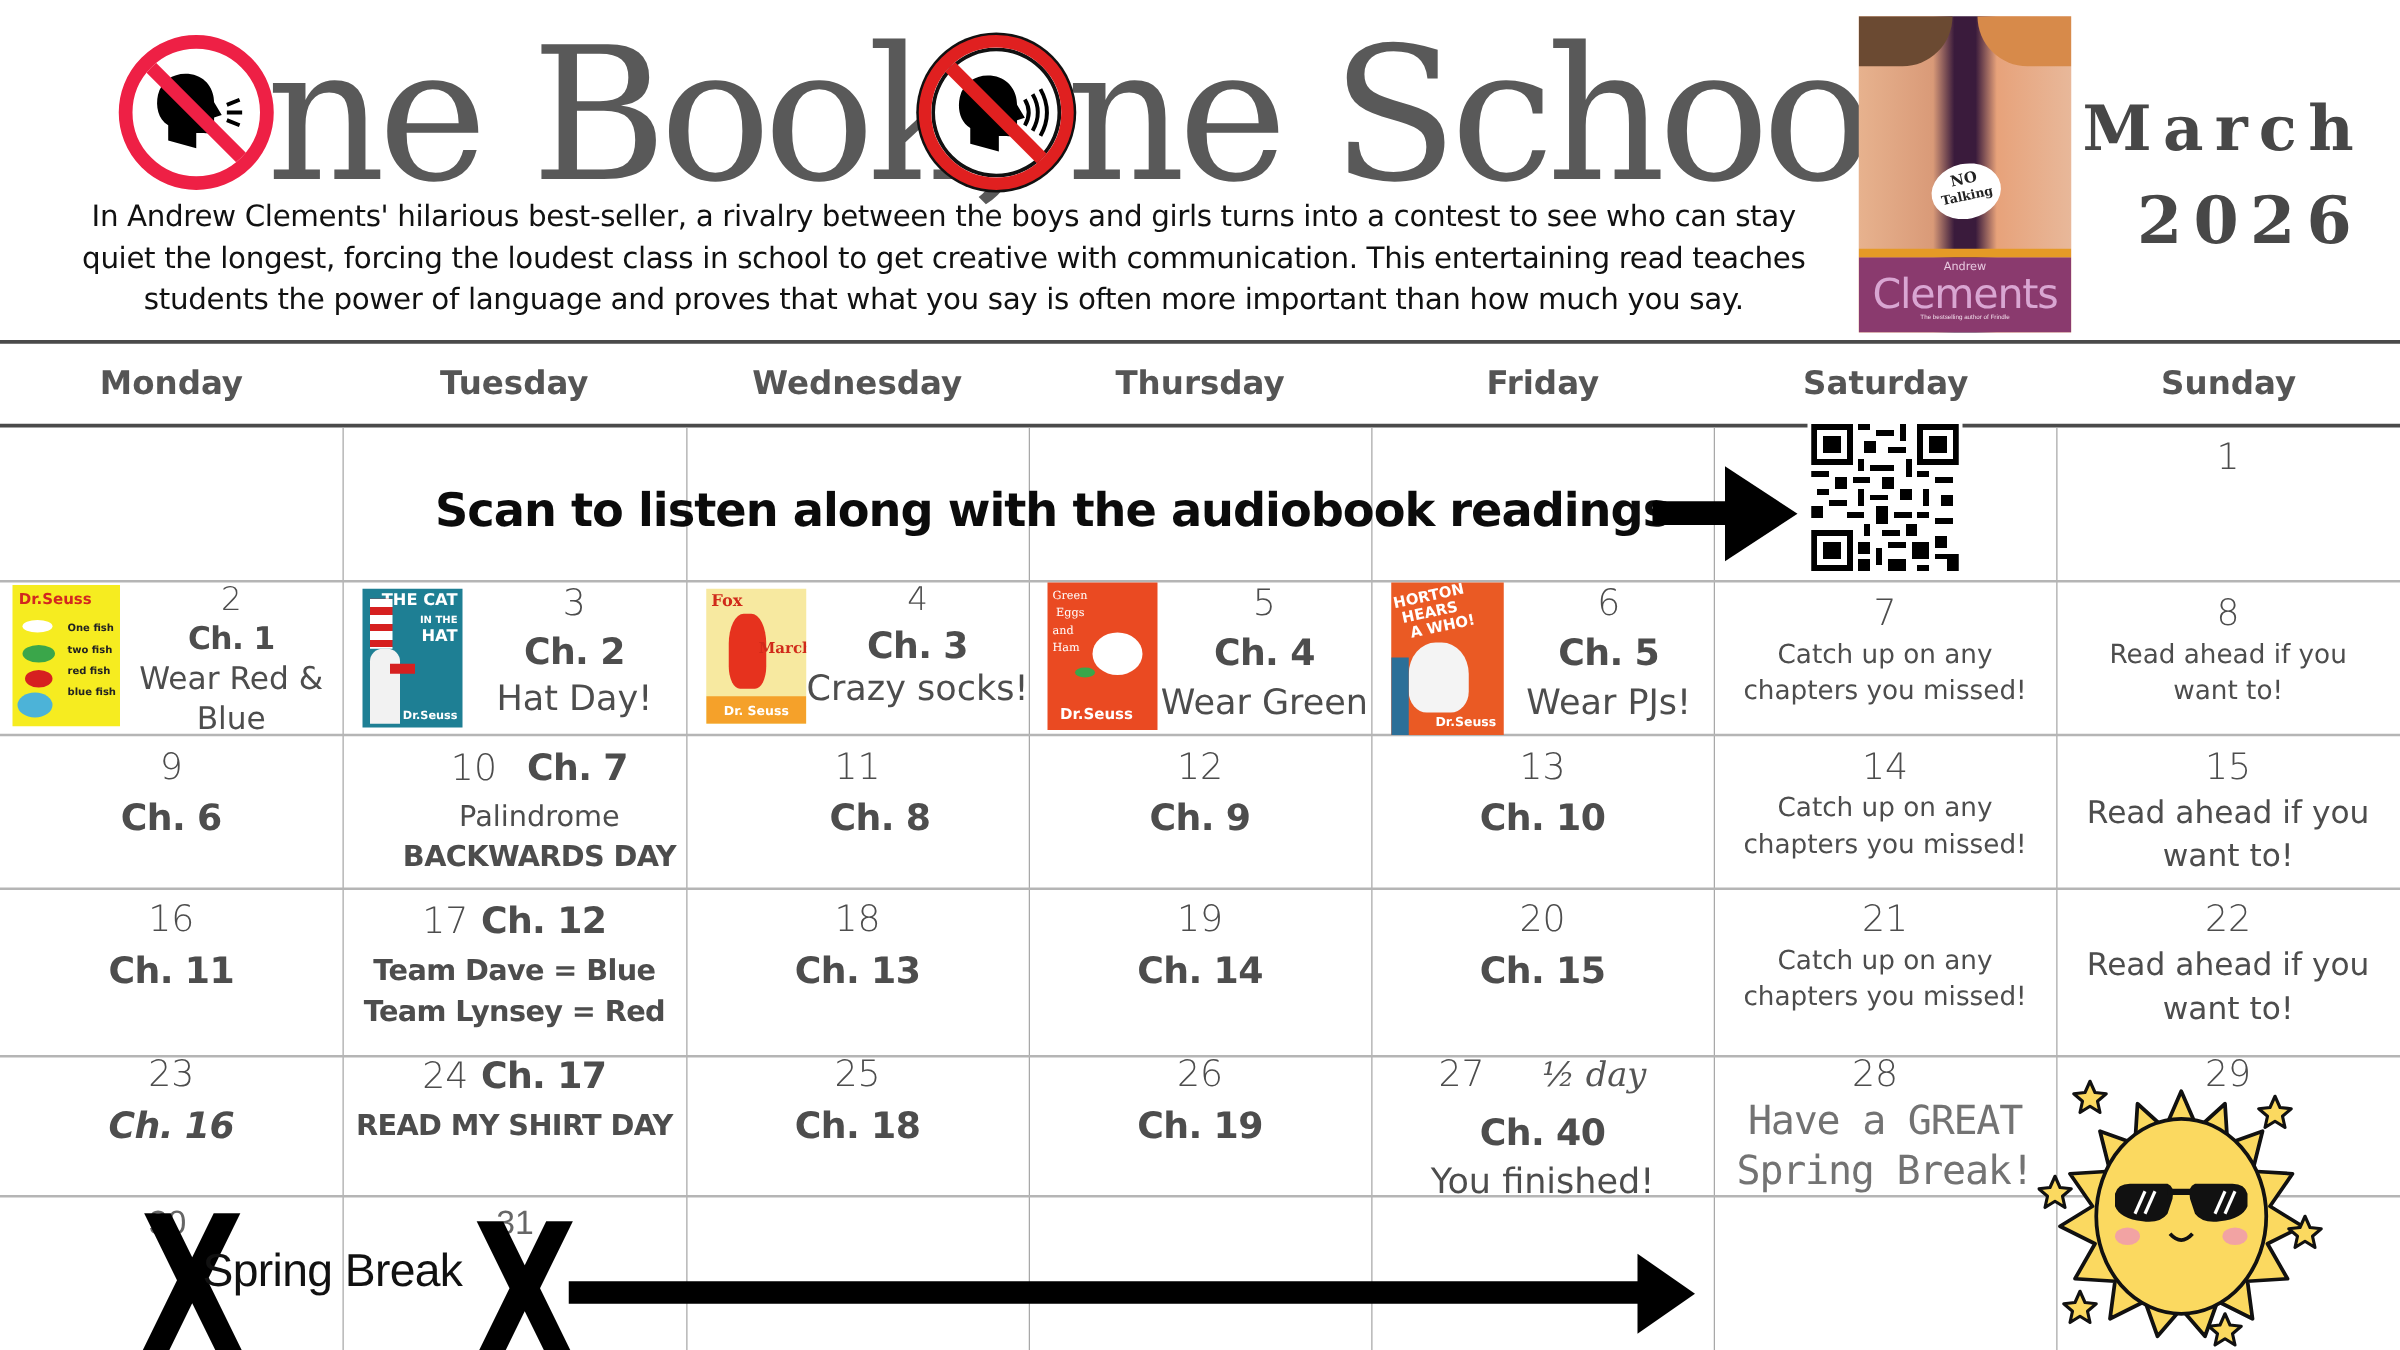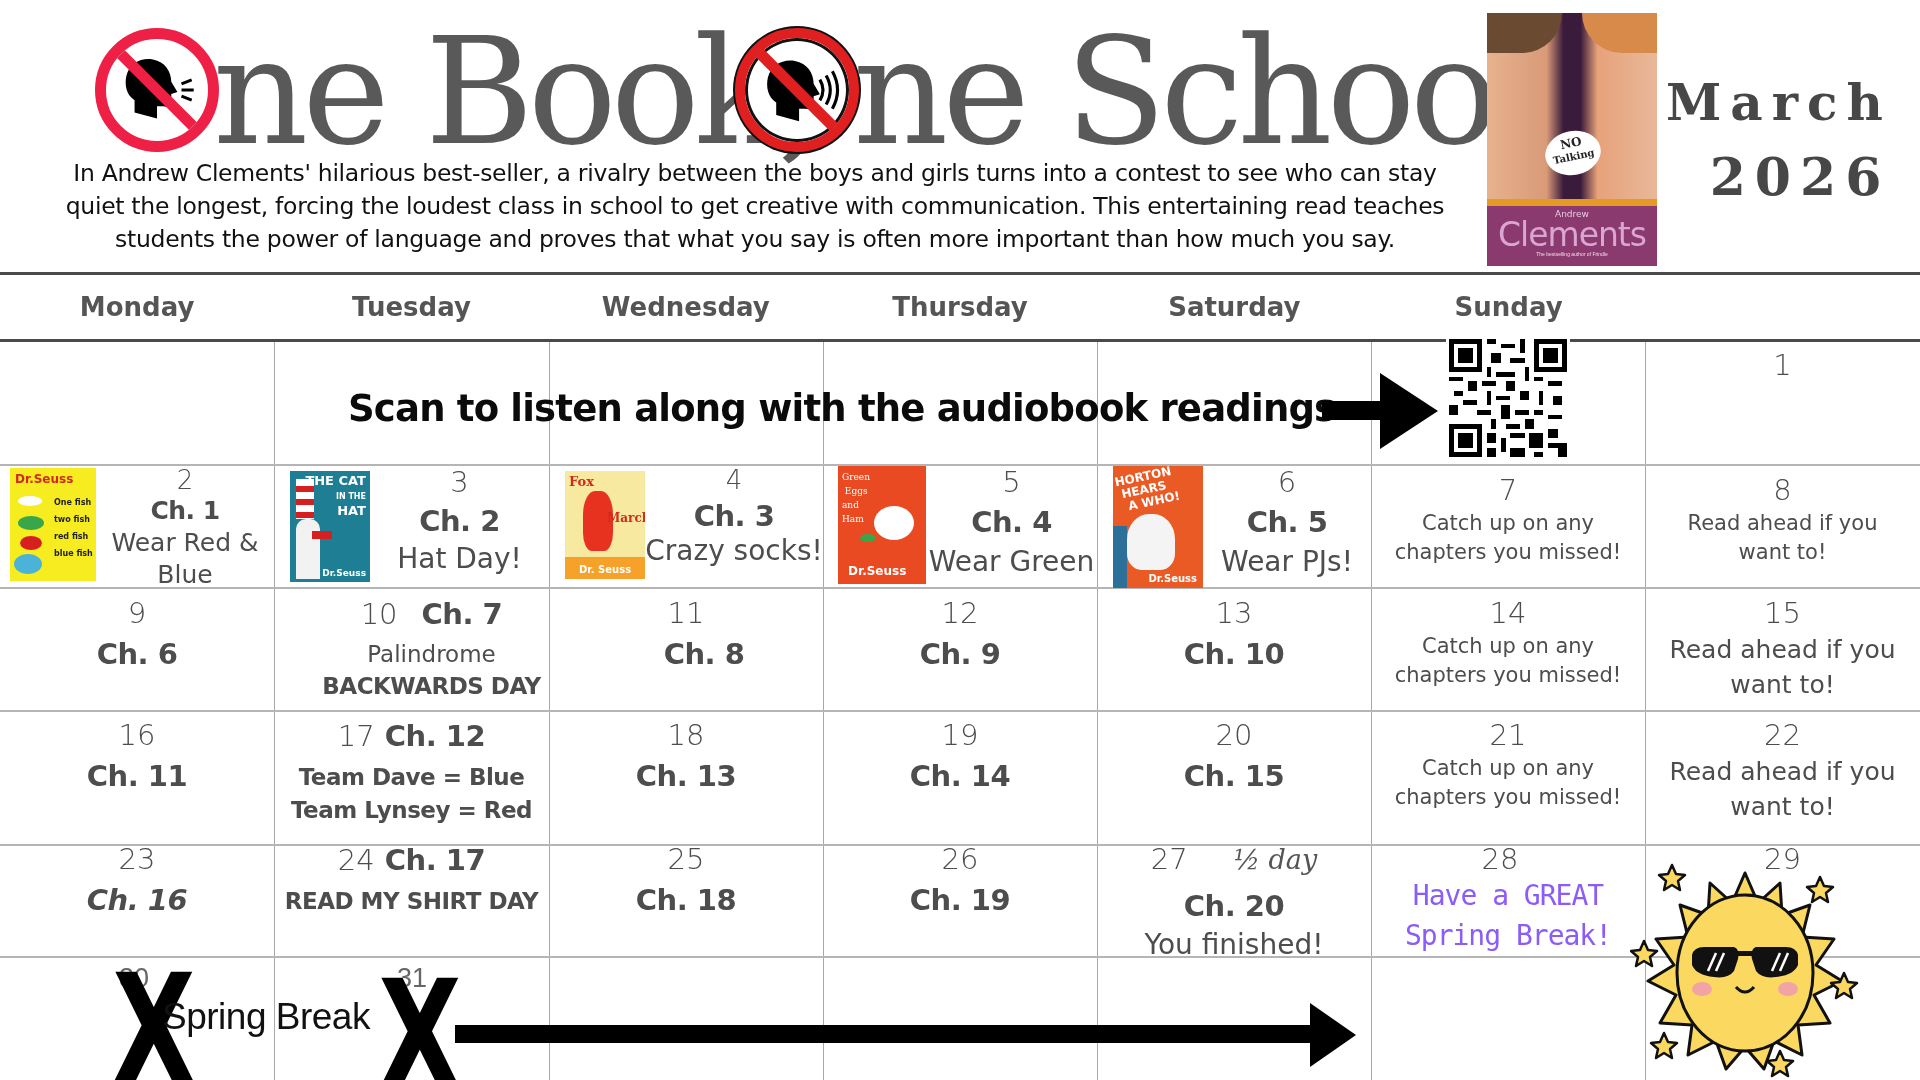--- a/index.html
+++ b/index.html
@@ -71,21 +71,21 @@
     .vline { position: absolute; width: 1px; background: #a8a8a8; top: 342px; height: 738px; }
     .hline { position: absolute; left: 0; width: 1920px; height: 2px; background: #b5b5b5; }
 
     .cell { position: absolute; text-align: center; color: #4a4a4a; font-family: "DejaVu Sans", sans-serif; }
     .day-num { font-size: 29px; font-weight: 300; color: #4d4d4d; display: block; line-height: 34px; }
     .ch { font-size: 29px; font-weight: bold; color: #4d4d4d; display: block; line-height: 36px; letter-spacing: -0.5px; }
     .note { font-size: 28px; color: #4d4d4d; display: block; line-height: 33px; }
     .note-sm { font-size: 21px; color: #4d4d4d; display: block; line-height: 29px; }
     .note-md { font-size: 25px; color: #4d4d4d; display: block; line-height: 33px; }
     .note-bold { font-size: 23px; font-weight: bold; color: #4d4d4d; display: block; line-height: 33px; letter-spacing: -0.5px; }
-    .comic { font-family: "DejaVu Sans Mono", monospace; font-size: 28px; color: #8b5cf6; display: block; line-height: 40px; letter-spacing: -1px; }
+    .comic { font-family: "DejaVu Sans Mono", monospace; font-size: 32px; color: #737373; display: block; line-height: 40px; letter-spacing: -1px; }
     .half-day { font-family: "DejaVu Serif", serif; font-style: italic; font-size: 27px; color: #555; }
 
     .inline-row { display: block; line-height: 36px; }
     .inline-row .day-num { display: inline; }
     .inline-row .ch { display: inline; margin-left: 14px; }
 
     .mini-book { position: absolute; overflow: hidden; font-family: "DejaVu Sans", sans-serif; font-weight: bold; }
 
     .scan-banner {
       position: absolute; left: 348px; top: 387px; font-size: 37px; font-weight: bold; color: #0b0b0b;
@@ -148,20 +148,21 @@
 
 <div class="month-label">March</div>
 <div class="year-label">2026</div>
 
 <div class="cal-top-line"></div>
 <div class="weekday-row">
   <div class="weekday">Monday</div>
   <div class="weekday">Tuesday</div>
   <div class="weekday">Wednesday</div>
   <div class="weekday">Thursday</div>
+  <div class="weekday">Friday</div>
   <div class="weekday">Saturday</div>
   <div class="weekday">Sunday</div>
 </div>
 <div class="cal-head-line"></div>
 
 <div class="vline" style="left:274px"></div>
 <div class="vline" style="left:549px"></div>
 <div class="vline" style="left:823px"></div>
 <div class="vline" style="left:1097px"></div>
 <div class="vline" style="left:1371px"></div>
@@ -386,21 +387,21 @@
 <div class="cell" style="left:549px; top:842px; width:274px;">
   <span class="day-num">25</span>
   <span class="ch" style="margin-top:6px;">Ch. 18</span>
 </div>
 <div class="cell" style="left:823px; top:842px; width:274px;">
   <span class="day-num">26</span>
   <span class="ch" style="margin-top:6px;">Ch. 19</span>
 </div>
 <div class="cell" style="left:1097px; top:842px; width:274px;">
   <span class="inline-row"><span class="day-num">27</span><span class="half-day" style="margin-left:46px;">½ day</span></span>
-  <span class="ch" style="margin-top:6px;">Ch. 20</span>
+  <span class="ch" style="margin-top:6px;">Ch. 40</span>
   <span class="note" style="margin-top:4px;">You finished!</span>
 </div>
 <div class="cell" style="left:1371px; top:842px; width:274px;">
   <span class="day-num" style="margin-left:-16px;">28</span>
   <span class="comic">Have a GREAT</span>
   <span class="comic">Spring Break!</span>
 </div>
 <div class="cell" style="left:1645px; top:842px; width:275px;">
   <span class="day-num">29</span>
 </div>

